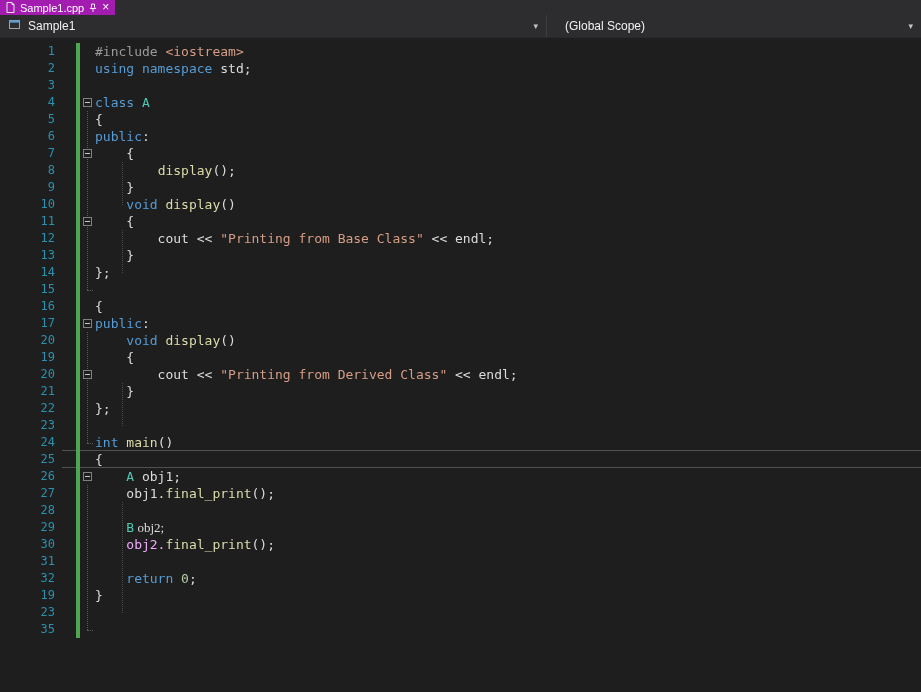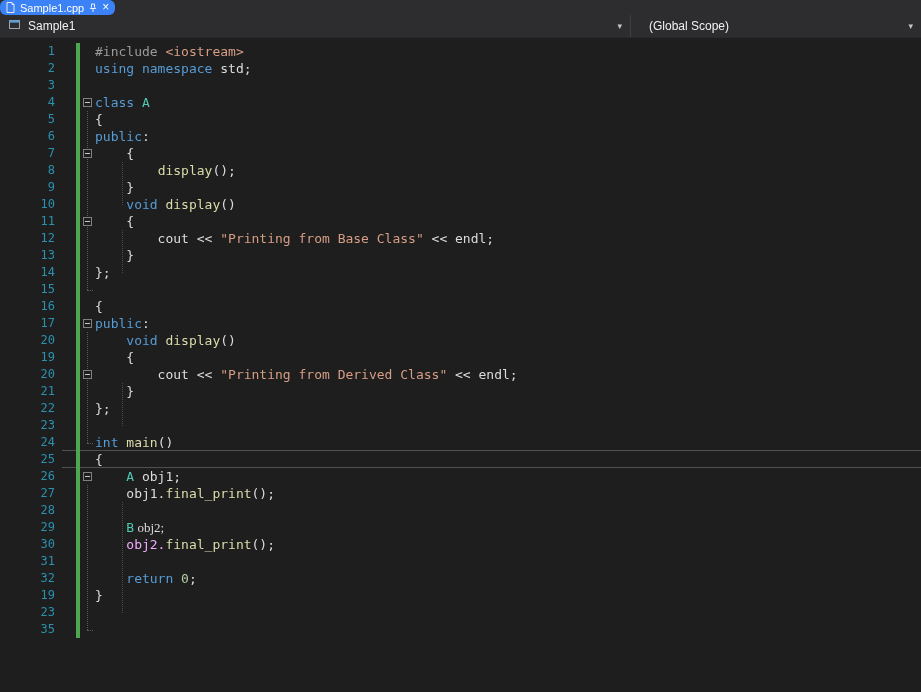--- a/index.html
+++ b/index.html
@@ -10,21 +10,21 @@
   .tab-bar { height:15px; background:#2D2D30; display:flex; align-items:stretch; }
   .tab { background:#007ACC; color:#FFFFFF; display:flex; align-items:center; gap:5px;
          padding:0 6px; font-size:11px; cursor:default; }
   .tab-label { white-space:nowrap; }
   .tab-icon svg, .pin-icon svg { display:block; }
   .tab-close { font-size:12px; line-height:11px; color:#FFFFFF; }
 
   
   .nav-bar { height:23px; background:#2D2D30; border-bottom:1px solid #282828;
              display:flex; align-items:stretch; color:#F1F1F1; font-size:12px; }
-  .nav-left { width:631px; display:flex; align-items:center; gap:7px; padding-left:8px;
+  .nav-left { width:547px; display:flex; align-items:center; gap:7px; padding-left:8px;
               position:relative; border-right:1px solid #3E3E42; }
   .nav-right { flex:1; display:flex; align-items:center; padding-left:18px; position:relative; }
   .dd-arrow { position:absolute; right:8px; top:50%; transform:translateY(-50%);
               font-size:9px; color:#C5C5C5; }
 
   
   .editor { position:relative; height:654px; background:#1E1E1E; overflow:hidden;
             font-family:"DejaVu Sans Mono","Liberation Mono",monospace; }
   .gutter { position:absolute; left:0; top:5px; width:55px; font-size:12px; }
   .ln { height:17px; line-height:17px; text-align:right; }
@@ -37,21 +37,21 @@
   .vguide { position:absolute; width:0; border-left:1px dotted #5A5A5A; z-index:1; }
   .hguide { position:absolute; height:0; width:6px; border-top:1px dotted #5A5A5A; z-index:1; }
   .indent-guide { border-left:1px dotted #4B4B4B; }
   .current-line { position:absolute; left:62px; right:0; height:18px;
                   border-top:1px solid #50504E; border-bottom:1px solid #50504E; z-index:0; }
 </style>
 </head>
 <body>
 
 <div class="tab-bar">
-  <div class="tab" style="background: #3b82f6; border-radius: 6px;">
+  <div class="tab" style="background: #a21caf;">
     <span class="tab-icon">
       <svg width="9" height="11" viewBox="0 0 9 11">
           <path d="M1 0.5h5l2 2v8h-7z" fill="none" stroke="#E8E8E8" stroke-width="1"></path>
           <path d="M6 0.5v2h2" fill="none" stroke="#E8E8E8" stroke-width="1"></path>
         </svg>
     </span>
     <span class="tab-label">Sample1.cpp</span>
     <span class="pin-icon">
       <svg width="8" height="10" viewBox="0 0 8 10">
           <path d="M2.5 1h3v3.2l1.2 1.3H1.3l1.2-1.3z" fill="none" stroke="#FFFFFF" stroke-width="0.9"></path>

